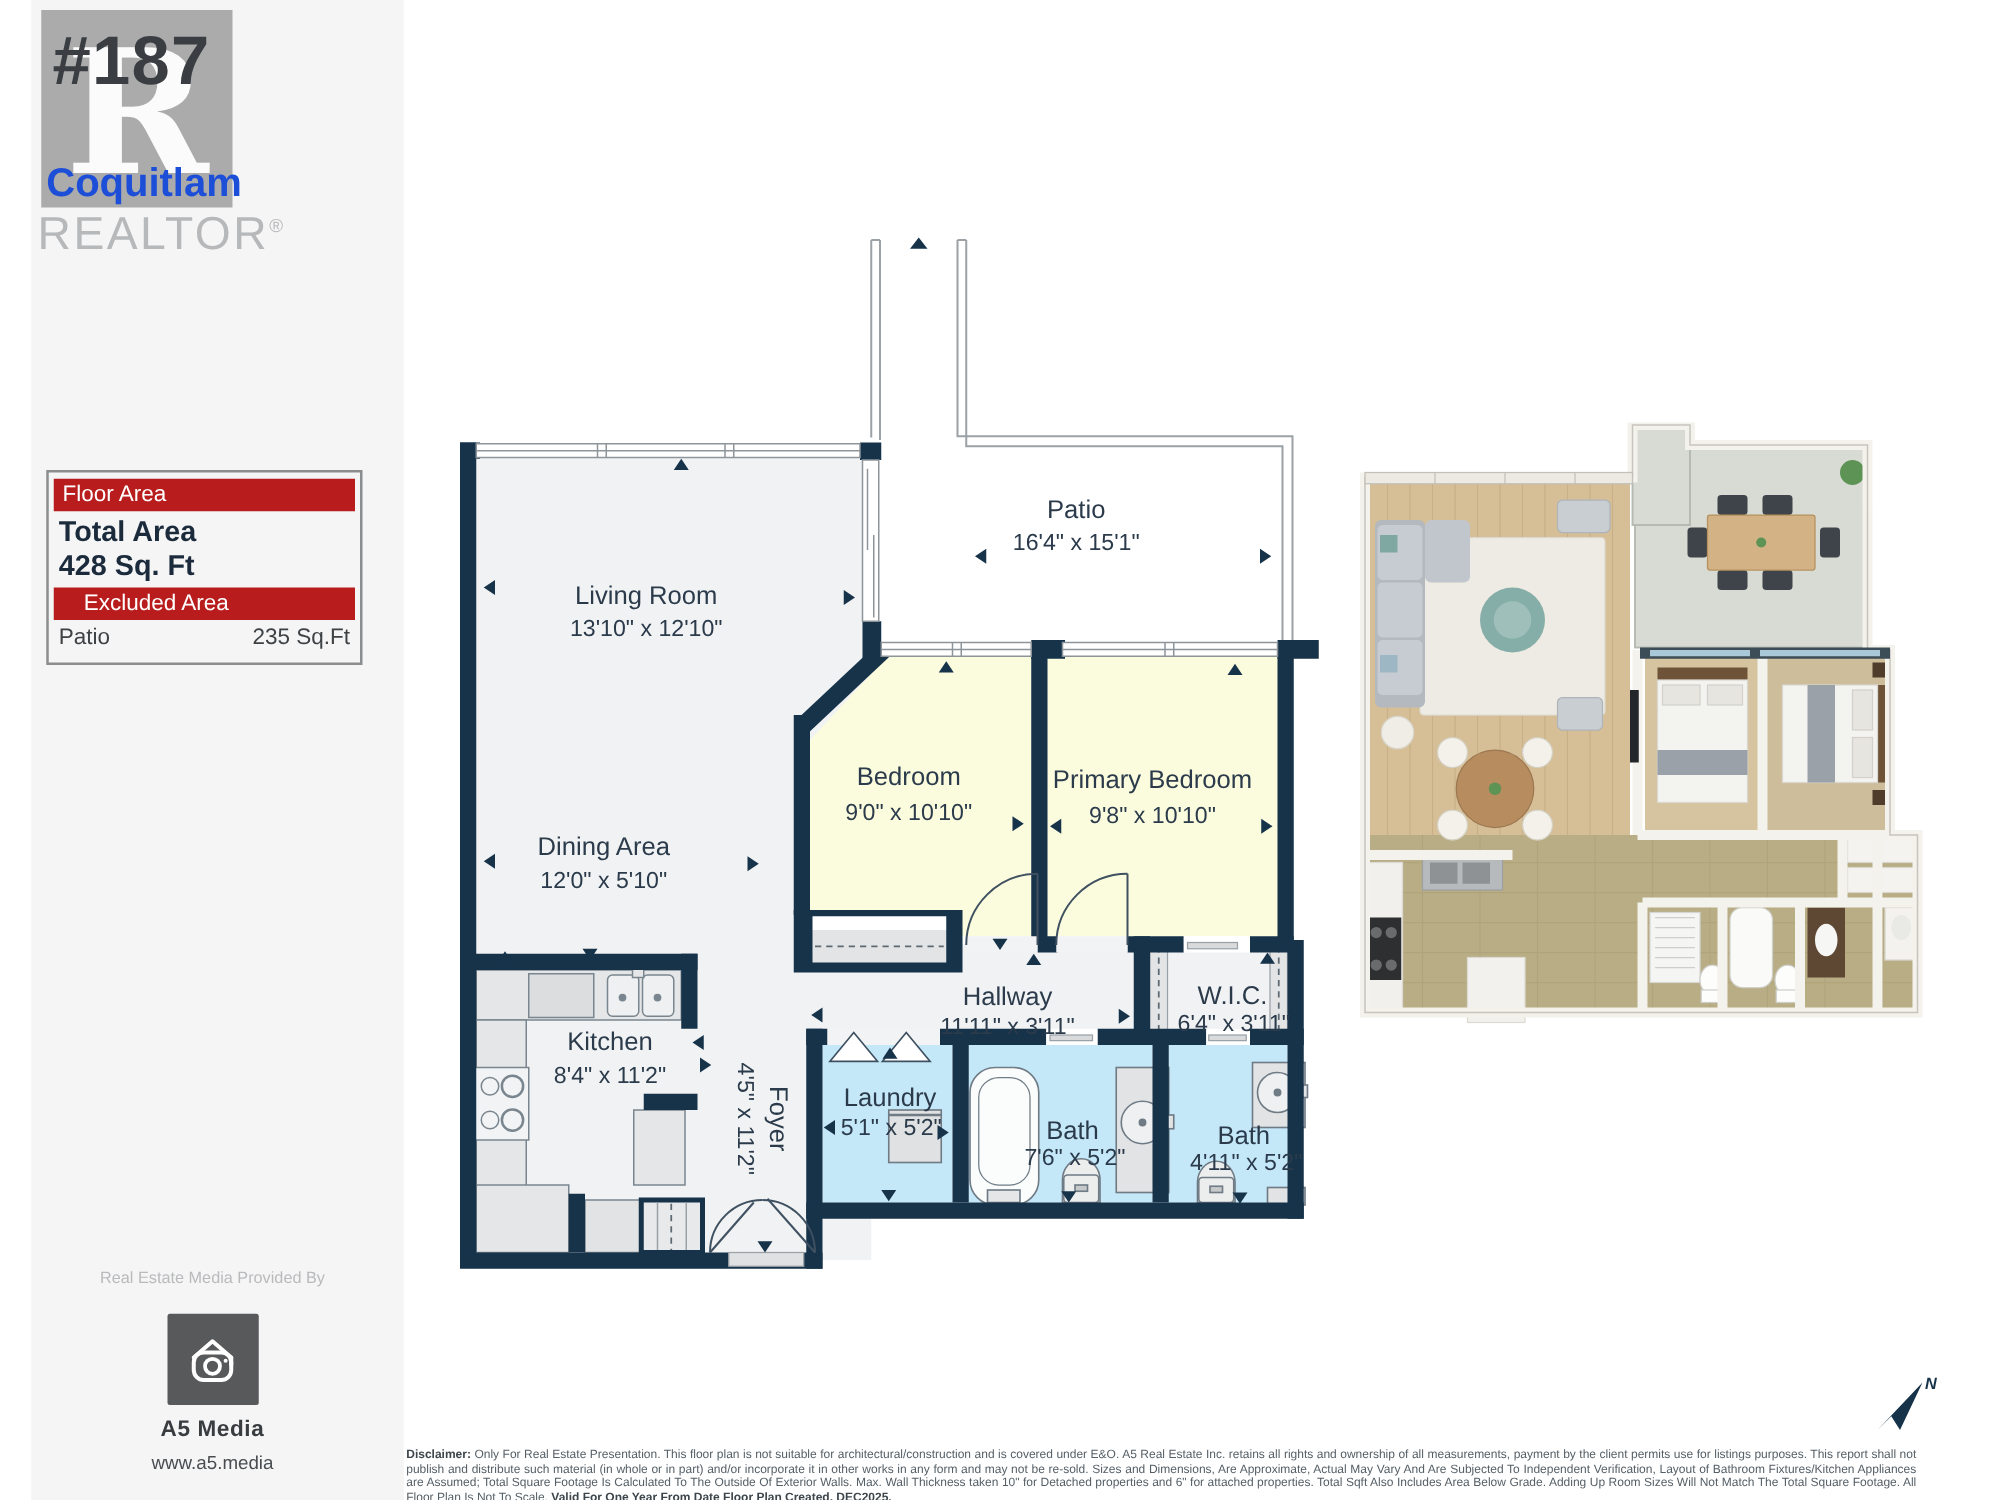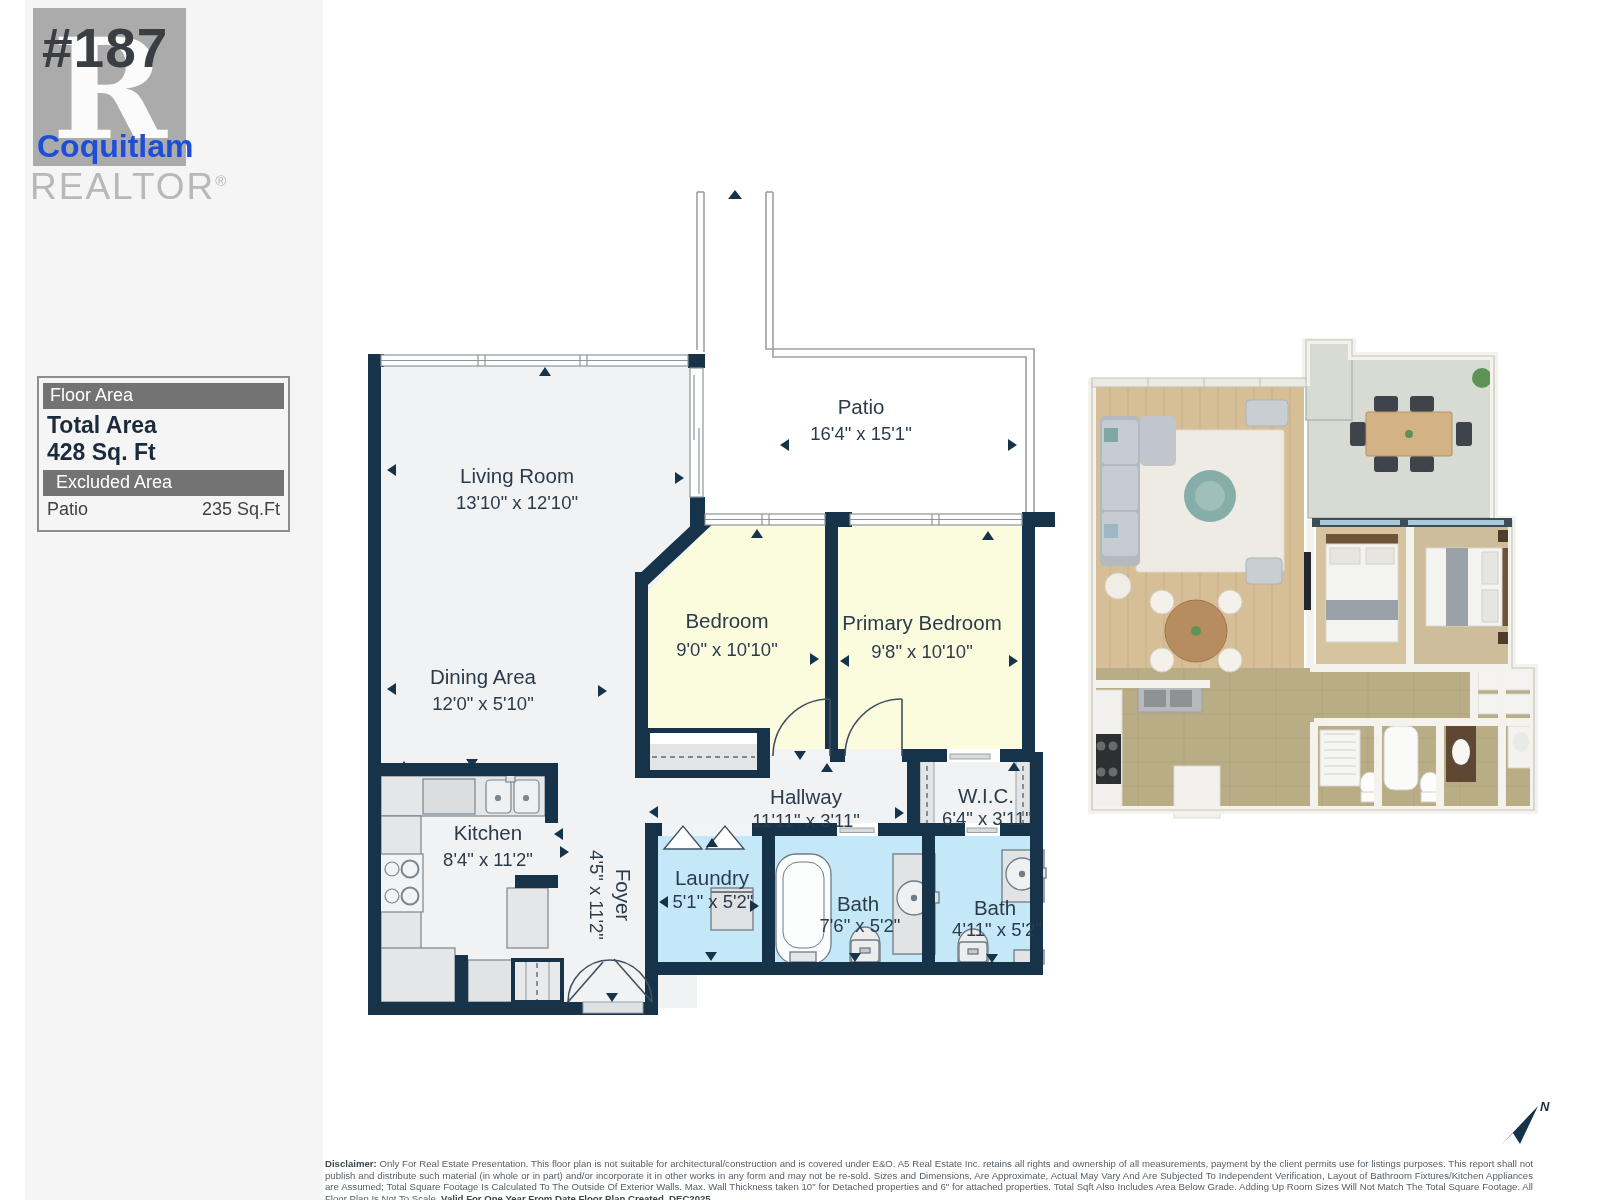--- a/index.html
+++ b/index.html
@@ -12,22 +12,22 @@
   .wm-r{font-family:"DejaVu Serif",serif;font-weight:bold;font-size:138px;color:rgba(255,255,255,.95);
         line-height:1;margin-top:6px;}
   .hdr-unit{position:absolute;left:42px;top:16px;font-size:55px;font-weight:bold;color:#3a3e42;letter-spacing:1px;}
   .hdr-street{position:absolute;left:37px;top:86px;font-size:32px;font-weight:bold;color:#5a5e63;}
   .hdr-city{position:absolute;left:37px;top:128px;font-size:32px;font-weight:bold;color:#1d4ed8;}
   .hdr-realtor{position:absolute;left:30px;top:166px;font-size:37px;font-weight:500;color:#b7b8ba;letter-spacing:2px;text-align:right;}
   .hdr-realtor sup{font-size:15px;}
   
   .area-table{position:absolute;left:37px;top:376px;width:253px;border:2px solid #8b8d8f;
               padding:5px 4px 6px 4px;box-sizing:border-box;}
-  .area-bar{background:#737373;color:#fff;font-size:18px;padding:2px 0 3px 7px;}
-  .area-bar.indent{padding-left:13px;}
+  .area-bar{background:#b91c1c;color:#fff;font-size:18px;padding:2px 0 3px 7px;}
+  .area-bar.indent{padding-left:24px;}
   .area-row{display:flex;justify-content:space-between;font-size:18px;padding:3px 4px 4px 4px;}
   .area-row.bold{font-weight:bold;color:#1b2b3c;font-size:23px;flex-direction:column;}
   .area-row.plain{color:#3f4245;}
   
   .provider{position:absolute;left:60px;top:1014px;width:220px;text-align:center;}
   .provider .cap{font-size:13px;color:#b9babc;margin-bottom:22px;}
   .logo-box{width:73px;height:73px;background:#58595b;border-radius:2px;margin:0 auto;
             display:flex;align-items:center;justify-content:center;}
   .provider .nm{font-size:18px;font-weight:bold;color:#3a3d40;margin-top:9px;letter-spacing:.5px;}
   .provider .url{font-size:15px;color:#4a4d50;margin-top:8px;}
@@ -432,20 +432,34 @@
     <rect x="234" y="180" width="200" height="9" fill="#3d4d57"></rect>
     <rect x="242" y="182" width="80" height="5" fill="#a9c9d8"></rect>
     <rect x="330" y="182" width="96" height="5" fill="#a9c9d8"></rect>
     <rect x="14" y="40" width="214" height="9" fill="#eceae3" stroke="#c2c0b8"></rect>
     <line x1="70" y1="40" x2="70" y2="49" stroke="#c2c0b8"></line>
       <line x1="126" y1="40" x2="126" y2="49" stroke="#c2c0b8"></line>
       <line x1="182" y1="40" x2="182" y2="49" stroke="#c2c0b8"></line>
     <rect x="226" y="214" width="7" height="58" fill="#23262a"></rect>
   </svg>
 
+  <div class="provider">
+    <div class="cap">Real Estate Media Provided By</div>
+    <div class="logo-box">
+      <svg width="46" height="46" viewBox="0 0 46 46">
+        <path d="M8 21 L23 8 L38 21" fill="none" stroke="#ffffff" stroke-width="3.2" stroke-linecap="round" stroke-linejoin="round"></path>
+        <path d="M38 21 V27" fill="none" stroke="#ffffff" stroke-width="3.2" stroke-linecap="round"></path>
+        <rect x="8" y="17" width="30" height="22" rx="8" fill="none" stroke="#ffffff" stroke-width="3.2"></rect>
+        <circle cx="23" cy="28" r="6" fill="none" stroke="#ffffff" stroke-width="3"></circle>
+        <circle cx="33.5" cy="23.5" r="1.6" fill="#ffffff"></circle>
+      </svg>
+    </div>
+    <div class="nm">A5 Media</div>
+    <div class="url">www.a5.media</div>
+  </div>
 
   <svg style="position:absolute;left:1492px;top:1096px;" width="66" height="58" viewBox="0 0 66 58">
     <path d="M10 48 L46 10 L28 48 L21 37 Z" fill="#16334a"></path>
     <text x="48" y="15" font-size="13" font-weight="bold" fill="#16334a" font-style="italic">N</text>
   </svg>
 
   <div class="disclaimer">
     <span class="b">Disclaimer:</span><span> Only For Real Estate Presentation. This floor plan is not suitable for architectural/construction and is covered under E&amp;O. A5 Real Estate Inc. retains all rights and ownership of all measurements, payment by the client permits use for listings purposes. This report shall not publish and distribute such material (in whole or in part) and/or incorporate it in other works in any form and may not be re-sold. Sizes and Dimensions, Are Approximate, Actual May Vary And Are Subjected To Independent Verification, Layout of Bathroom Fixtures/Kitchen Appliances are Assumed; Total Square Footage Is Calculated To The Outside Of Exterior Walls. Max. Wall Thickness taken 10" for Detached properties and 6" for attached properties. Total Sqft Also Includes Area Below Grade. Adding Up Room Sizes Will Not Match The Total Square Footage. All Floor Plan Is Not To Scale. </span><span class="b">Valid For One Year From Date Floor Plan Created. DEC2025.</span>
   </div>
 </div>

